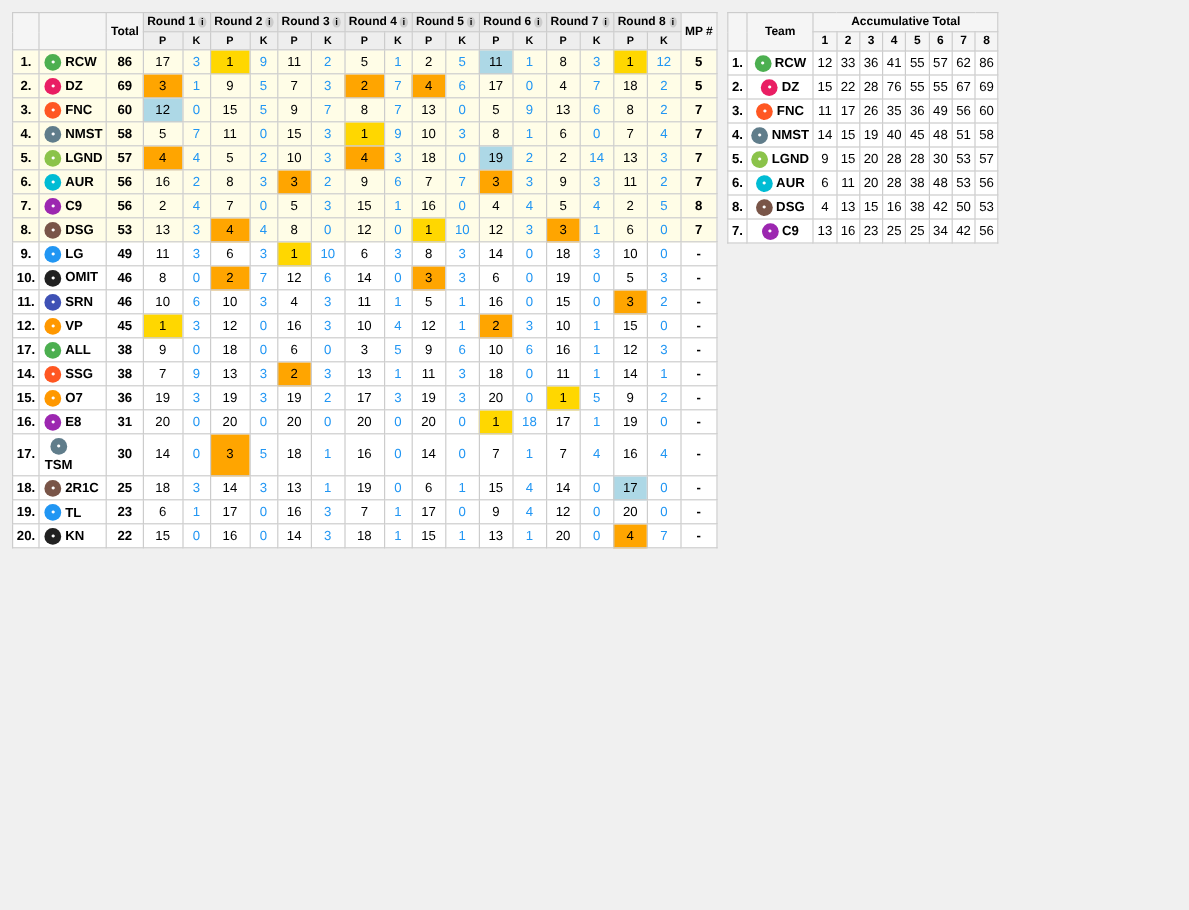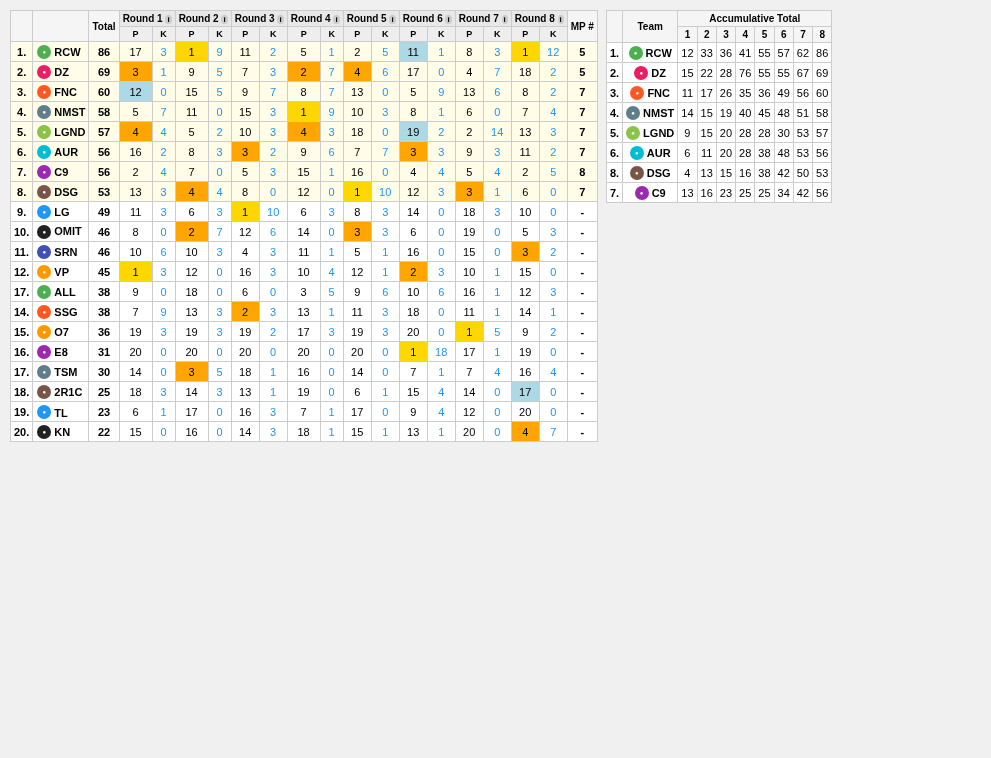--- a/index.html
+++ b/index.html
@@ -530,21 +530,21 @@
             <td style="color:#2196F3;">18</td>
             <td style="">17</td>
             <td style="color:#2196F3;">1</td>
             <td style="">19</td>
             <td style="color:#2196F3;">0</td>
             <td class="mp-col" style="font-weight:bold;">-</td>
           </tr>
           <tr>
             <td class="rank-col">17.</td>
             <td class="team-col">
-    <span style="display:inline-flex;align-items:center;gap:3px;">
+    <span style="display:inline-flex;align-items:center;gap:3px;flex-direction:column;">
       <span style="width:14px;height:14px;border-radius:50%;background:#607D8B;display:inline-flex;align-items:center;justify-content:center;font-size:6px;color:white;flex-shrink:0;">●</span>
       <span style="font-weight:bold;">TSM</span>
     </span>
   </td>
             <td class="total-col" style="font-weight:bold;">30</td>
             <td style="">14</td>
             <td style="color:#2196F3;">0</td>
             <td style="background:#FFA500;">3</td>
             <td style="color:#2196F3;">5</td>
             <td style="">18</td>

